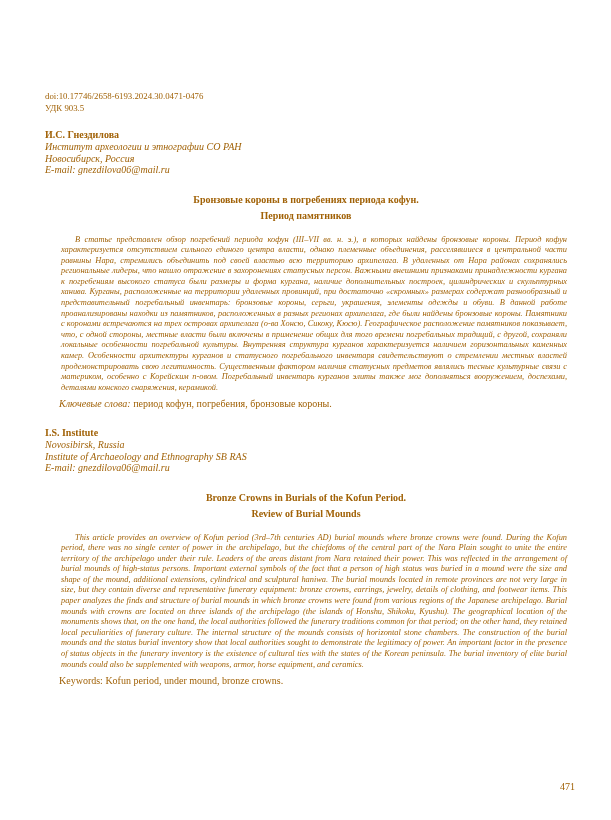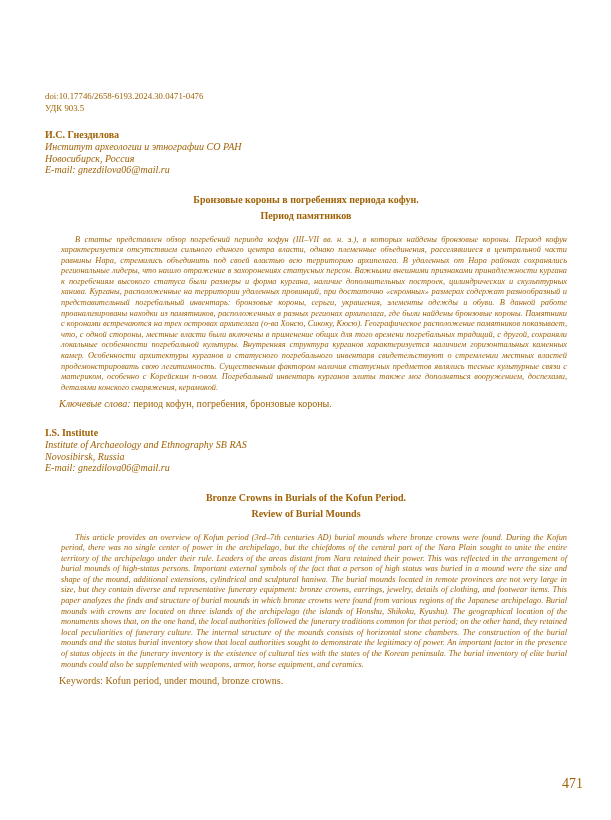--- a/index.html
+++ b/index.html
@@ -61,23 +61,23 @@
     font-size: 10px;
     line-height: 10.6px;
     text-align: justify;
     text-indent: 14px;
   }
   .keywords .kw-label {
     font-style: italic;
   }
   .page-number {
     position: absolute;
-    right: 28px;
+    right: 36px;
     bottom: 28px;
-    font-size: 14px;
+    font-size: 10px;
   }
   .en-block {
     margin-top: 16px;
   }
 </style>
 </head>
 <body>
 
 <div class="sheet">
   <div class="content">
@@ -97,22 +97,22 @@
       <span>Период памятников</span>
     </h1>
 
     <p class="abstract">В статье представлен обзор погребений периода кофун (III–VII вв. н. э.), в которых найдены бронзовые короны. Период кофун характеризуется отсутствием сильного единого центра власти, однако племенные объединения, расселявшиеся в центральной части равнины Нара, стремились объединить под своей властью всю территорию архипелага. В удаленных от Нара районах сохранялись региональные лидеры, что нашло отражение в захоронениях статусных персон. Важными внешними признаками принадлежности кургана к погребениям высокого статуса были размеры и форма кургана, наличие дополнительных построек, цилиндрических и скульптурных ханива. Курганы, расположенные на территории удаленных провинций, при достаточно «скромных» размерах содержат разнообразный и представительный погребальный инвентарь: бронзовые короны, серьги, украшения, элементы одежды и обуви. В данной работе проанализированы находки из памятников, расположенных в разных регионах архипелага, где были найдены бронзовые короны. Памятники с коронами встречаются на трех островах архипелага (о-ва Хонсю, Сикоку, Кюсю). Географическое расположение памятников показывает, что, с одной стороны, местные власти были включены в применение общих для того времени погребальных традиций, с другой, сохраняли локальные особенности погребальной культуры. Внутренняя структура курганов характеризуется наличием горизонтальных каменных камер. Особенности архитектуры курганов и статусного погребального инвентаря свидетельствуют о стремлении местных властей продемонстрировать свою легитимность. Существенным фактором наличия статусных предметов являлись тесные культурные связи с материком, особенно с Корейским п-овом. Погребальный инвентарь курганов элиты также мог дополняться вооружением, доспехами, деталями конского снаряжения, керамикой.</p>
 
     <p class="keywords"><span class="kw-label">Ключевые слова:</span><span> период кофун, погребения, бронзовые короны.</span></p>
 
     <div class="en-block">
       <div class="author-block">
         <div class="author-name">I.S. Institute</div>
+        <div class="affil">Novosibirsk, Russia</div>
         <div class="affil">Institute of Archaeology and Ethnography SB RAS</div>
-        <div class="affil">Novosibirsk, Russia</div>
         <div class="affil">E-mail: gnezdilova06@mail.ru</div>
       </div>
 
       <h1 class="title">
         <span>Bronze Crowns in Burials of the Kofun Period.</span><br>
         <span>Review of Burial Mounds</span>
       </h1>
 
       <p class="abstract">This article provides an overview of Kofun period (3rd–7th centuries AD) burial mounds where bronze crowns were found. During the Kofun period, there was no single center of power in the archipelago, but the chiefdoms of the central part of the Nara Plain sought to unite the entire territory of the archipelago under their rule. Leaders of the areas distant from Nara retained their power. This was reflected in the arrangement of burial mounds of high-status persons. Important external symbols of the fact that a person of high status was buried in a mound were the size and shape of the mound, additional extensions, cylindrical and sculptural haniwa. The burial mounds located in remote provinces are not very large in size, but they contain diverse and representative funerary equipment: bronze crowns, earrings, jewelry, details of clothing, and footwear items. This paper analyzes the finds and structure of burial mounds in which bronze crowns were found from various regions of the Japanese archipelago. Burial mounds with crowns are located on three islands of the archipelago (the islands of Honshu, Shikoku, Kyushu). The geographical location of the monuments shows that, on the one hand, the local authorities followed the funerary traditions common for that period; on the other hand, they retained local peculiarities of funerary culture. The internal structure of the mounds consists of horizontal stone chambers. The construction of the burial mounds and the status burial inventory show that local authorities sought to demonstrate the legitimacy of power. An important factor in the presence of status objects in the funerary inventory is the existence of cultural ties with the states of the Korean peninsula. The burial inventory of elite burial mounds could also be supplemented with weapons, armor, horse equipment, and ceramics.</p>
 

